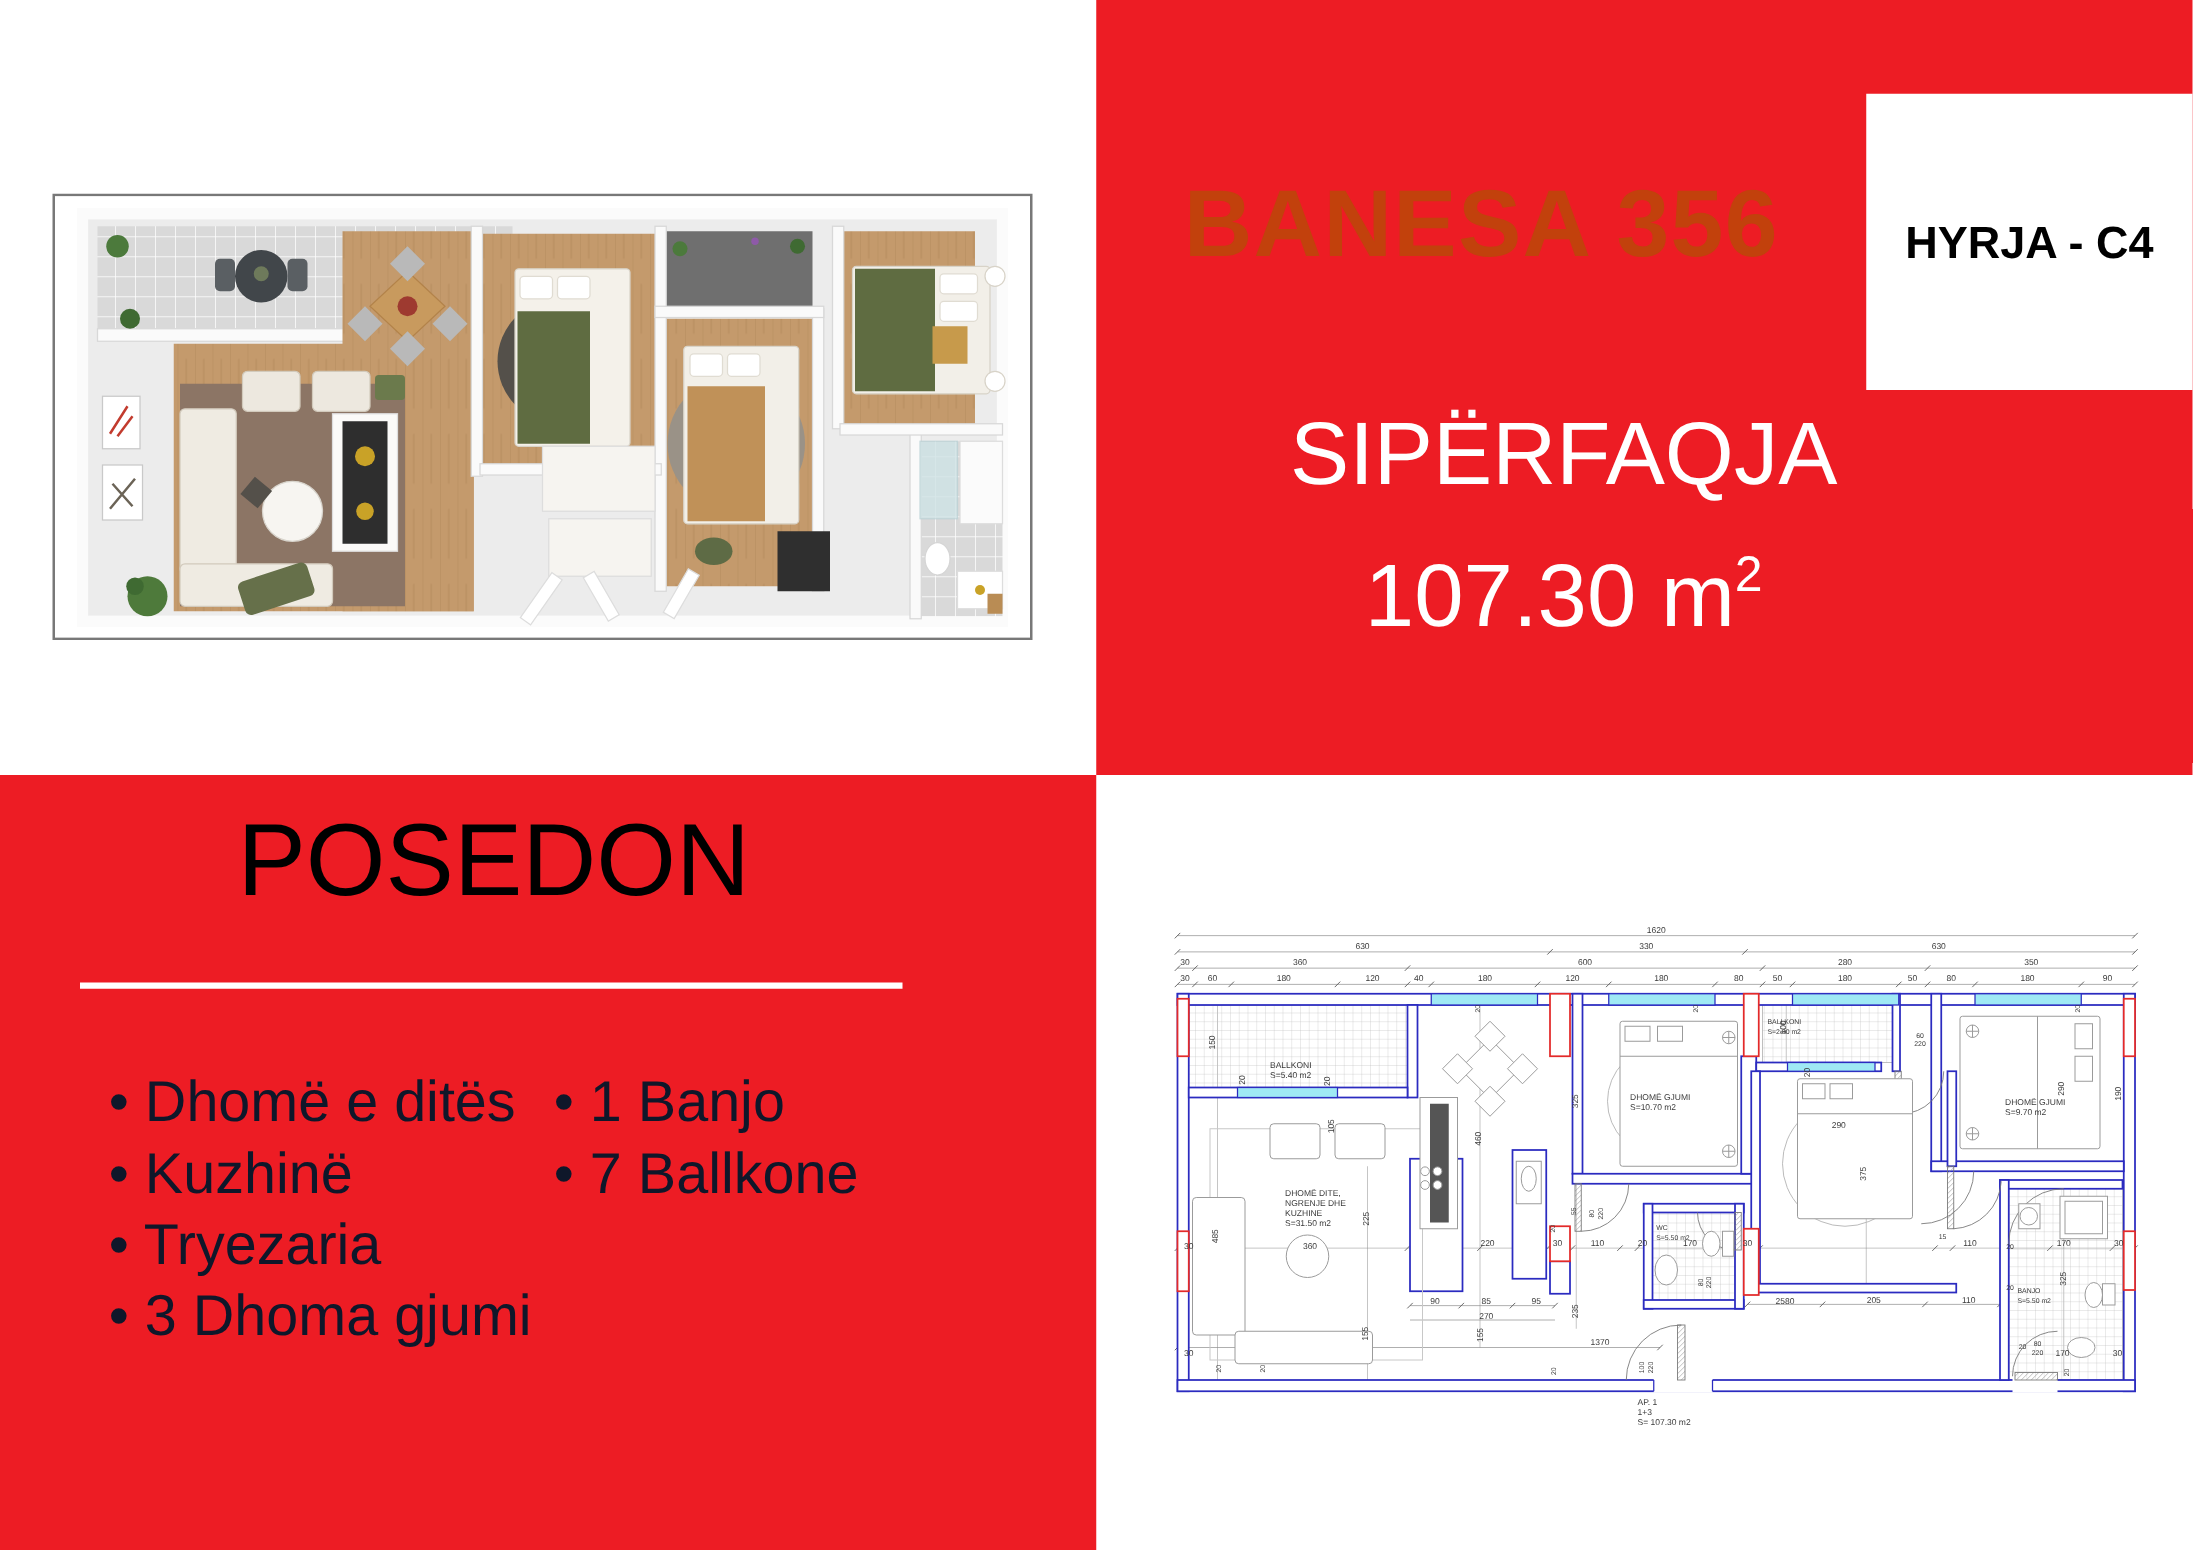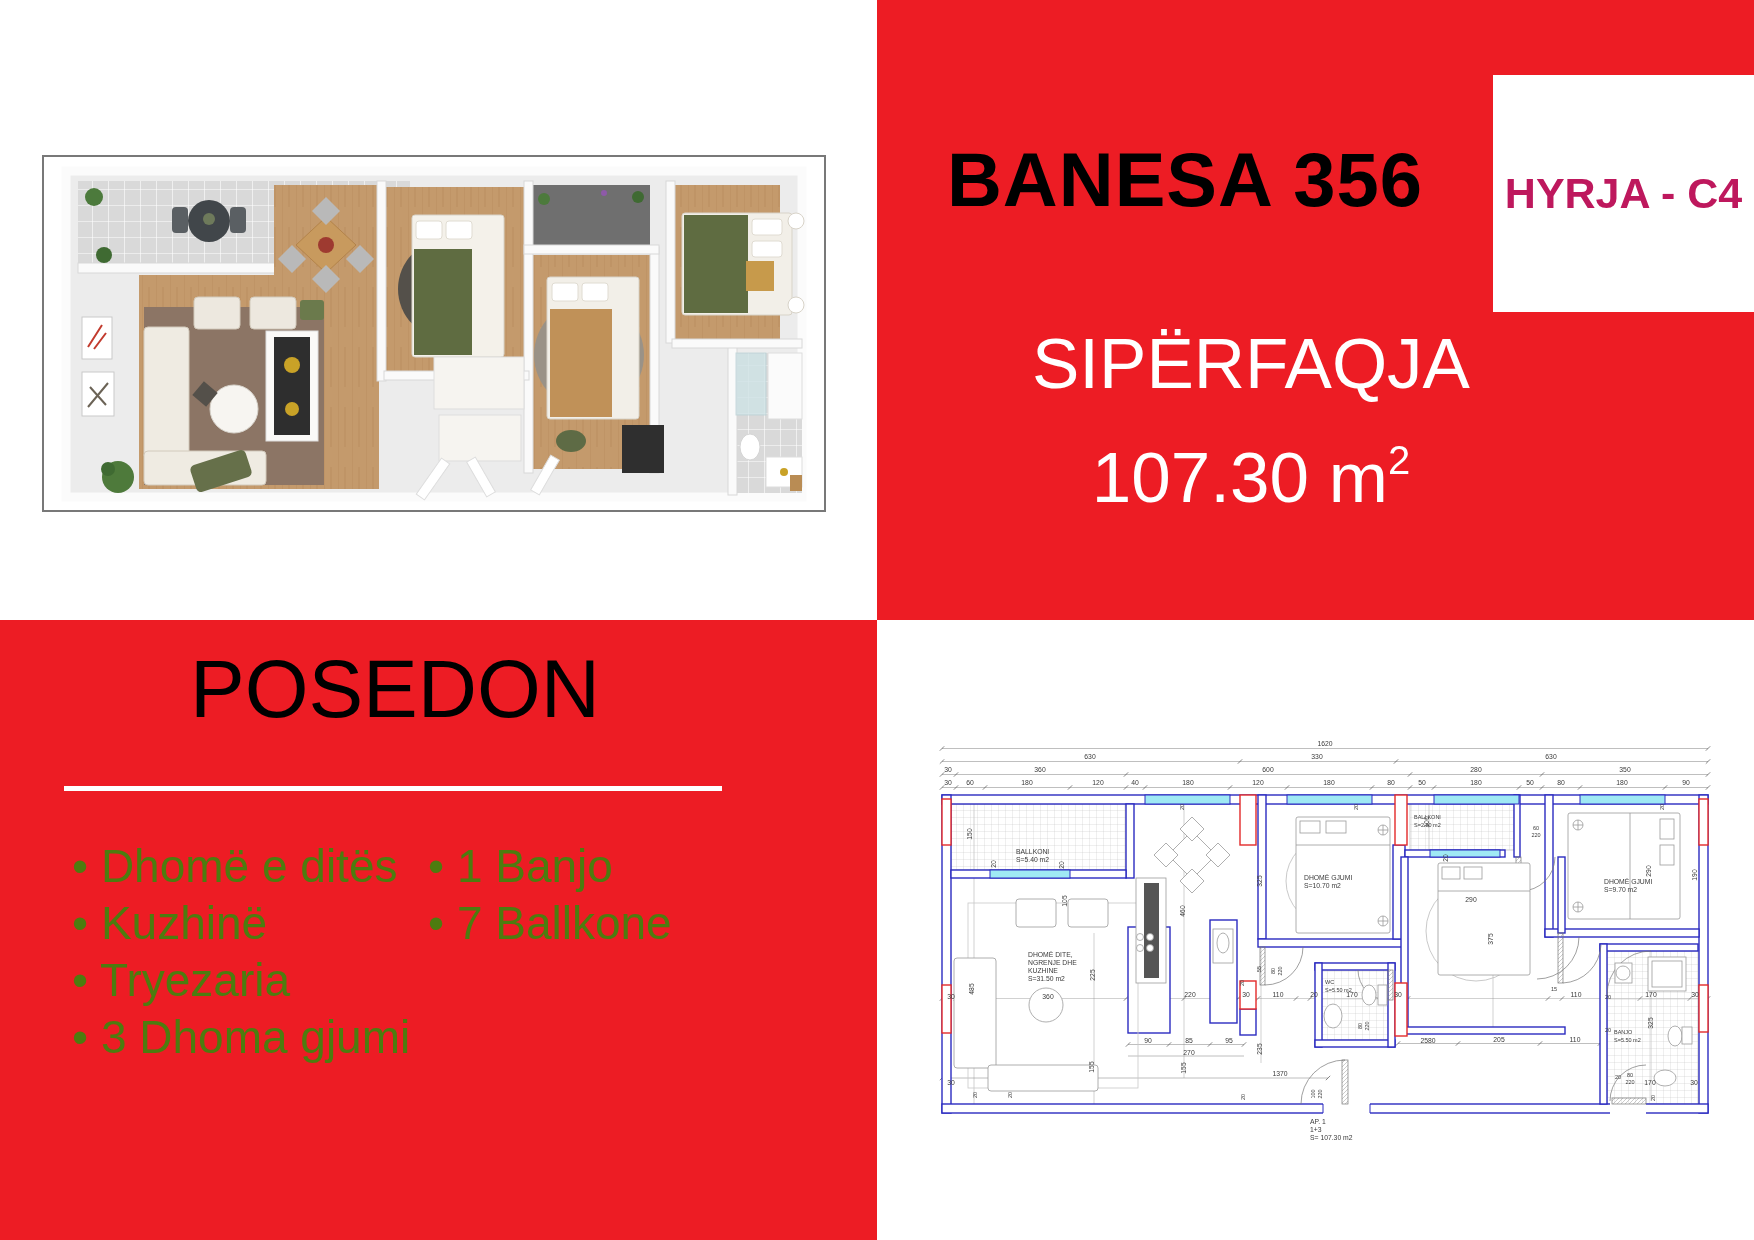--- a/index.html
+++ b/index.html
@@ -1,31 +1,31 @@
 <!DOCTYPE html>
 <html><head>
 <meta charset="utf-8">
 <style>
   html,body{margin:0;padding:0}
   body{width:1754px;height:1240px;position:relative;font-family:"Liberation Sans",sans-serif;background:#fff;overflow:hidden}
   .redpanel{position:absolute;background:#ED1C24}
   #quad-tr{left:877px;top:0;width:877px;height:620px}
   #quad-bl{left:0;top:620px;width:877px;height:620px}
-  #banesa-title{position:absolute;left:877px;top:136px;width:616px;text-align:center;color:#000000;
+  #banesa-title{position:absolute;left:877px;top:136px;width:616px;text-align:center;color:#c2410c;
     font-size:76px;font-weight:bold;letter-spacing:1px;white-space:nowrap}
   #info-box{position:absolute;left:1493px;top:75px;width:261px;height:237px;background:#fff;
     display:flex;flex-direction:column;align-items:center;justify-content:center;gap:12px}
-  #info-box .entry{color:#be185d;font-size:43px;font-weight:bold;white-space:nowrap}
+  #info-box .entry{color:#000000;font-size:36px;font-weight:bold;white-space:nowrap}
   #info-box .floor{color:#ED1C24;font-size:56px;font-weight:bold;white-space:nowrap}
   #area-block{position:absolute;left:877px;top:316px;width:748px;text-align:center;color:#fff;
     font-size:71px;line-height:96px;font-weight:400}
   #area-block sup{font-size:40px;vertical-align:28px}
   #posedon-title{position:absolute;left:0;top:642px;width:790px;text-align:center;color:#000000;font-size:82px;font-weight:400}
   #posedon-divider{position:absolute;left:64px;top:786px;width:658px;height:5px;background:#fff}
-  ul.features{position:absolute;top:838px;margin:0;padding:0;list-style:none;color:#4d7c0f;font-size:46px;line-height:57px;white-space:nowrap}
+  ul.features{position:absolute;top:838px;margin:15px;padding:0;list-style:none;color:#0f172a;font-size:46px;line-height:57px;white-space:nowrap}
   #list-left{left:72px}
   #list-right{left:428px}
   #render3d{position:absolute;left:42px;top:155px;width:780px;height:353px;border:2px solid #787878;background:#fff}
   #plansvg{position:absolute;left:928px;top:733px;width:800px;height:420px}
   svg text{font-family:"Liberation Sans",sans-serif}
 </style>
 </head>
 <body>
 
 <div class="redpanel" id="quad-tr"></div>

